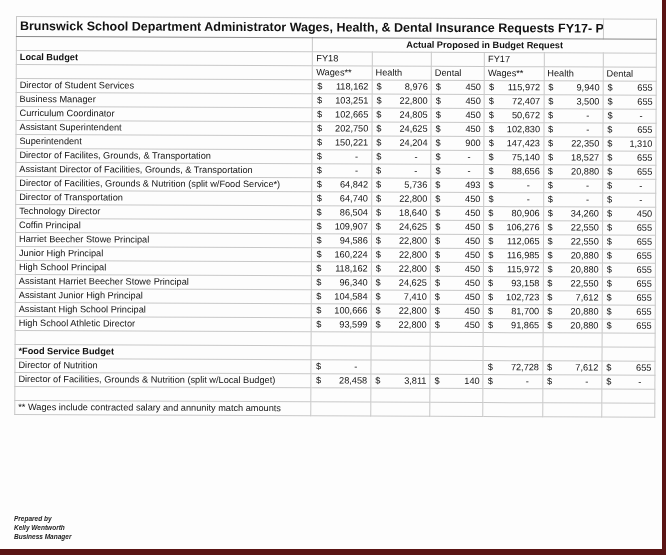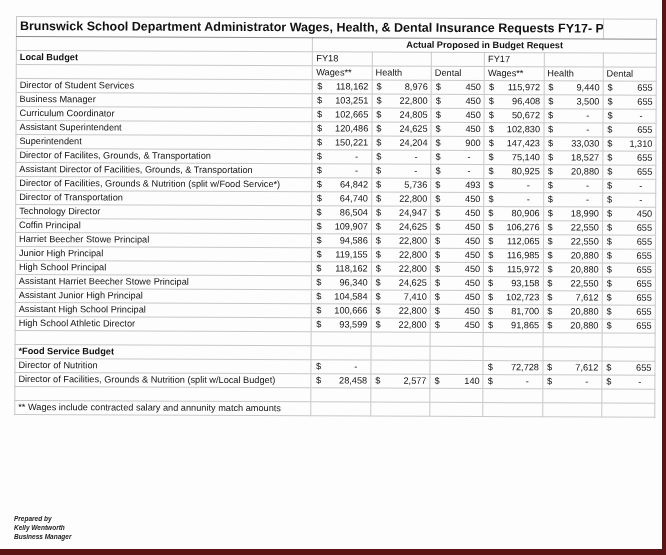--- a/index.html
+++ b/index.html
@@ -121,21 +121,21 @@
             </td>
             <td>
               <div class="money">
                 <span class="cur">$</span>
                 <span class="amt">115,972</span>
               </div>
             </td>
             <td>
               <div class="money">
                 <span class="cur">$</span>
-                <span class="amt">9,440</span>
+                <span class="amt">9,940</span>
               </div>
             </td>
             <td>
               <div class="money">
                 <span class="cur">$</span>
                 <span class="amt">655</span>
               </div>
             </td>
           </tr>
           <tr>
@@ -154,21 +154,21 @@
             </td>
             <td>
               <div class="money">
                 <span class="cur">$</span>
                 <span class="amt">450</span>
               </div>
             </td>
             <td>
               <div class="money">
                 <span class="cur">$</span>
-                <span class="amt">96,408</span>
+                <span class="amt">72,407</span>
               </div>
             </td>
             <td>
               <div class="money">
                 <span class="cur">$</span>
                 <span class="amt">3,500</span>
               </div>
             </td>
             <td>
               <div class="money">
@@ -214,21 +214,21 @@
                 <span class="cur">$</span>
                 <span class="amt" style="padding-right: 10px;">-</span>
               </div>
             </td>
           </tr>
           <tr>
             <td>Assistant Superintendent</td>
             <td>
               <div class="money">
                 <span class="cur">$</span>
-                <span class="amt">120,486</span>
+                <span class="amt">202,750</span>
               </div>
             </td>
             <td>
               <div class="money">
                 <span class="cur">$</span>
                 <span class="amt">24,625</span>
               </div>
             </td>
             <td>
               <div class="money">
@@ -277,21 +277,21 @@
             </td>
             <td>
               <div class="money">
                 <span class="cur">$</span>
                 <span class="amt">147,423</span>
               </div>
             </td>
             <td>
               <div class="money">
                 <span class="cur">$</span>
-                <span class="amt">33,030</span>
+                <span class="amt">22,350</span>
               </div>
             </td>
             <td>
               <div class="money">
                 <span class="cur">$</span>
                 <span class="amt">1,310</span>
               </div>
             </td>
           </tr>
           <tr>
@@ -349,21 +349,21 @@
             </td>
             <td>
               <div class="money">
                 <span class="cur">$</span>
                 <span class="amt" style="padding-right: 10px;">-</span>
               </div>
             </td>
             <td>
               <div class="money">
                 <span class="cur">$</span>
-                <span class="amt">80,925</span>
+                <span class="amt">88,656</span>
               </div>
             </td>
             <td>
               <div class="money">
                 <span class="cur">$</span>
                 <span class="amt">20,880</span>
               </div>
             </td>
             <td>
               <div class="money">
@@ -454,39 +454,39 @@
             <td>Technology Director</td>
             <td>
               <div class="money">
                 <span class="cur">$</span>
                 <span class="amt">86,504</span>
               </div>
             </td>
             <td>
               <div class="money">
                 <span class="cur">$</span>
-                <span class="amt">24,947</span>
+                <span class="amt">18,640</span>
               </div>
             </td>
             <td>
               <div class="money">
                 <span class="cur">$</span>
                 <span class="amt">450</span>
               </div>
             </td>
             <td>
               <div class="money">
                 <span class="cur">$</span>
                 <span class="amt">80,906</span>
               </div>
             </td>
             <td>
               <div class="money">
                 <span class="cur">$</span>
-                <span class="amt">18,990</span>
+                <span class="amt">34,260</span>
               </div>
             </td>
             <td>
               <div class="money">
                 <span class="cur">$</span>
                 <span class="amt">450</span>
               </div>
             </td>
           </tr>
           <tr>
@@ -565,21 +565,21 @@
                 <span class="cur">$</span>
                 <span class="amt">655</span>
               </div>
             </td>
           </tr>
           <tr>
             <td>Junior High Principal</td>
             <td>
               <div class="money">
                 <span class="cur">$</span>
-                <span class="amt">119,155</span>
+                <span class="amt">160,224</span>
               </div>
             </td>
             <td>
               <div class="money">
                 <span class="cur">$</span>
                 <span class="amt">22,800</span>
               </div>
             </td>
             <td>
               <div class="money">
@@ -856,21 +856,21 @@
             <td>Director of Facilities, Grounds &amp; Nutrition (split w/Local Budget)</td>
             <td>
               <div class="money">
                 <span class="cur">$</span>
                 <span class="amt">28,458</span>
               </div>
             </td>
             <td>
               <div class="money">
                 <span class="cur">$</span>
-                <span class="amt">2,577</span>
+                <span class="amt">3,811</span>
               </div>
             </td>
             <td>
               <div class="money">
                 <span class="cur">$</span>
                 <span class="amt">140</span>
               </div>
             </td>
             <td>
               <div class="money">

